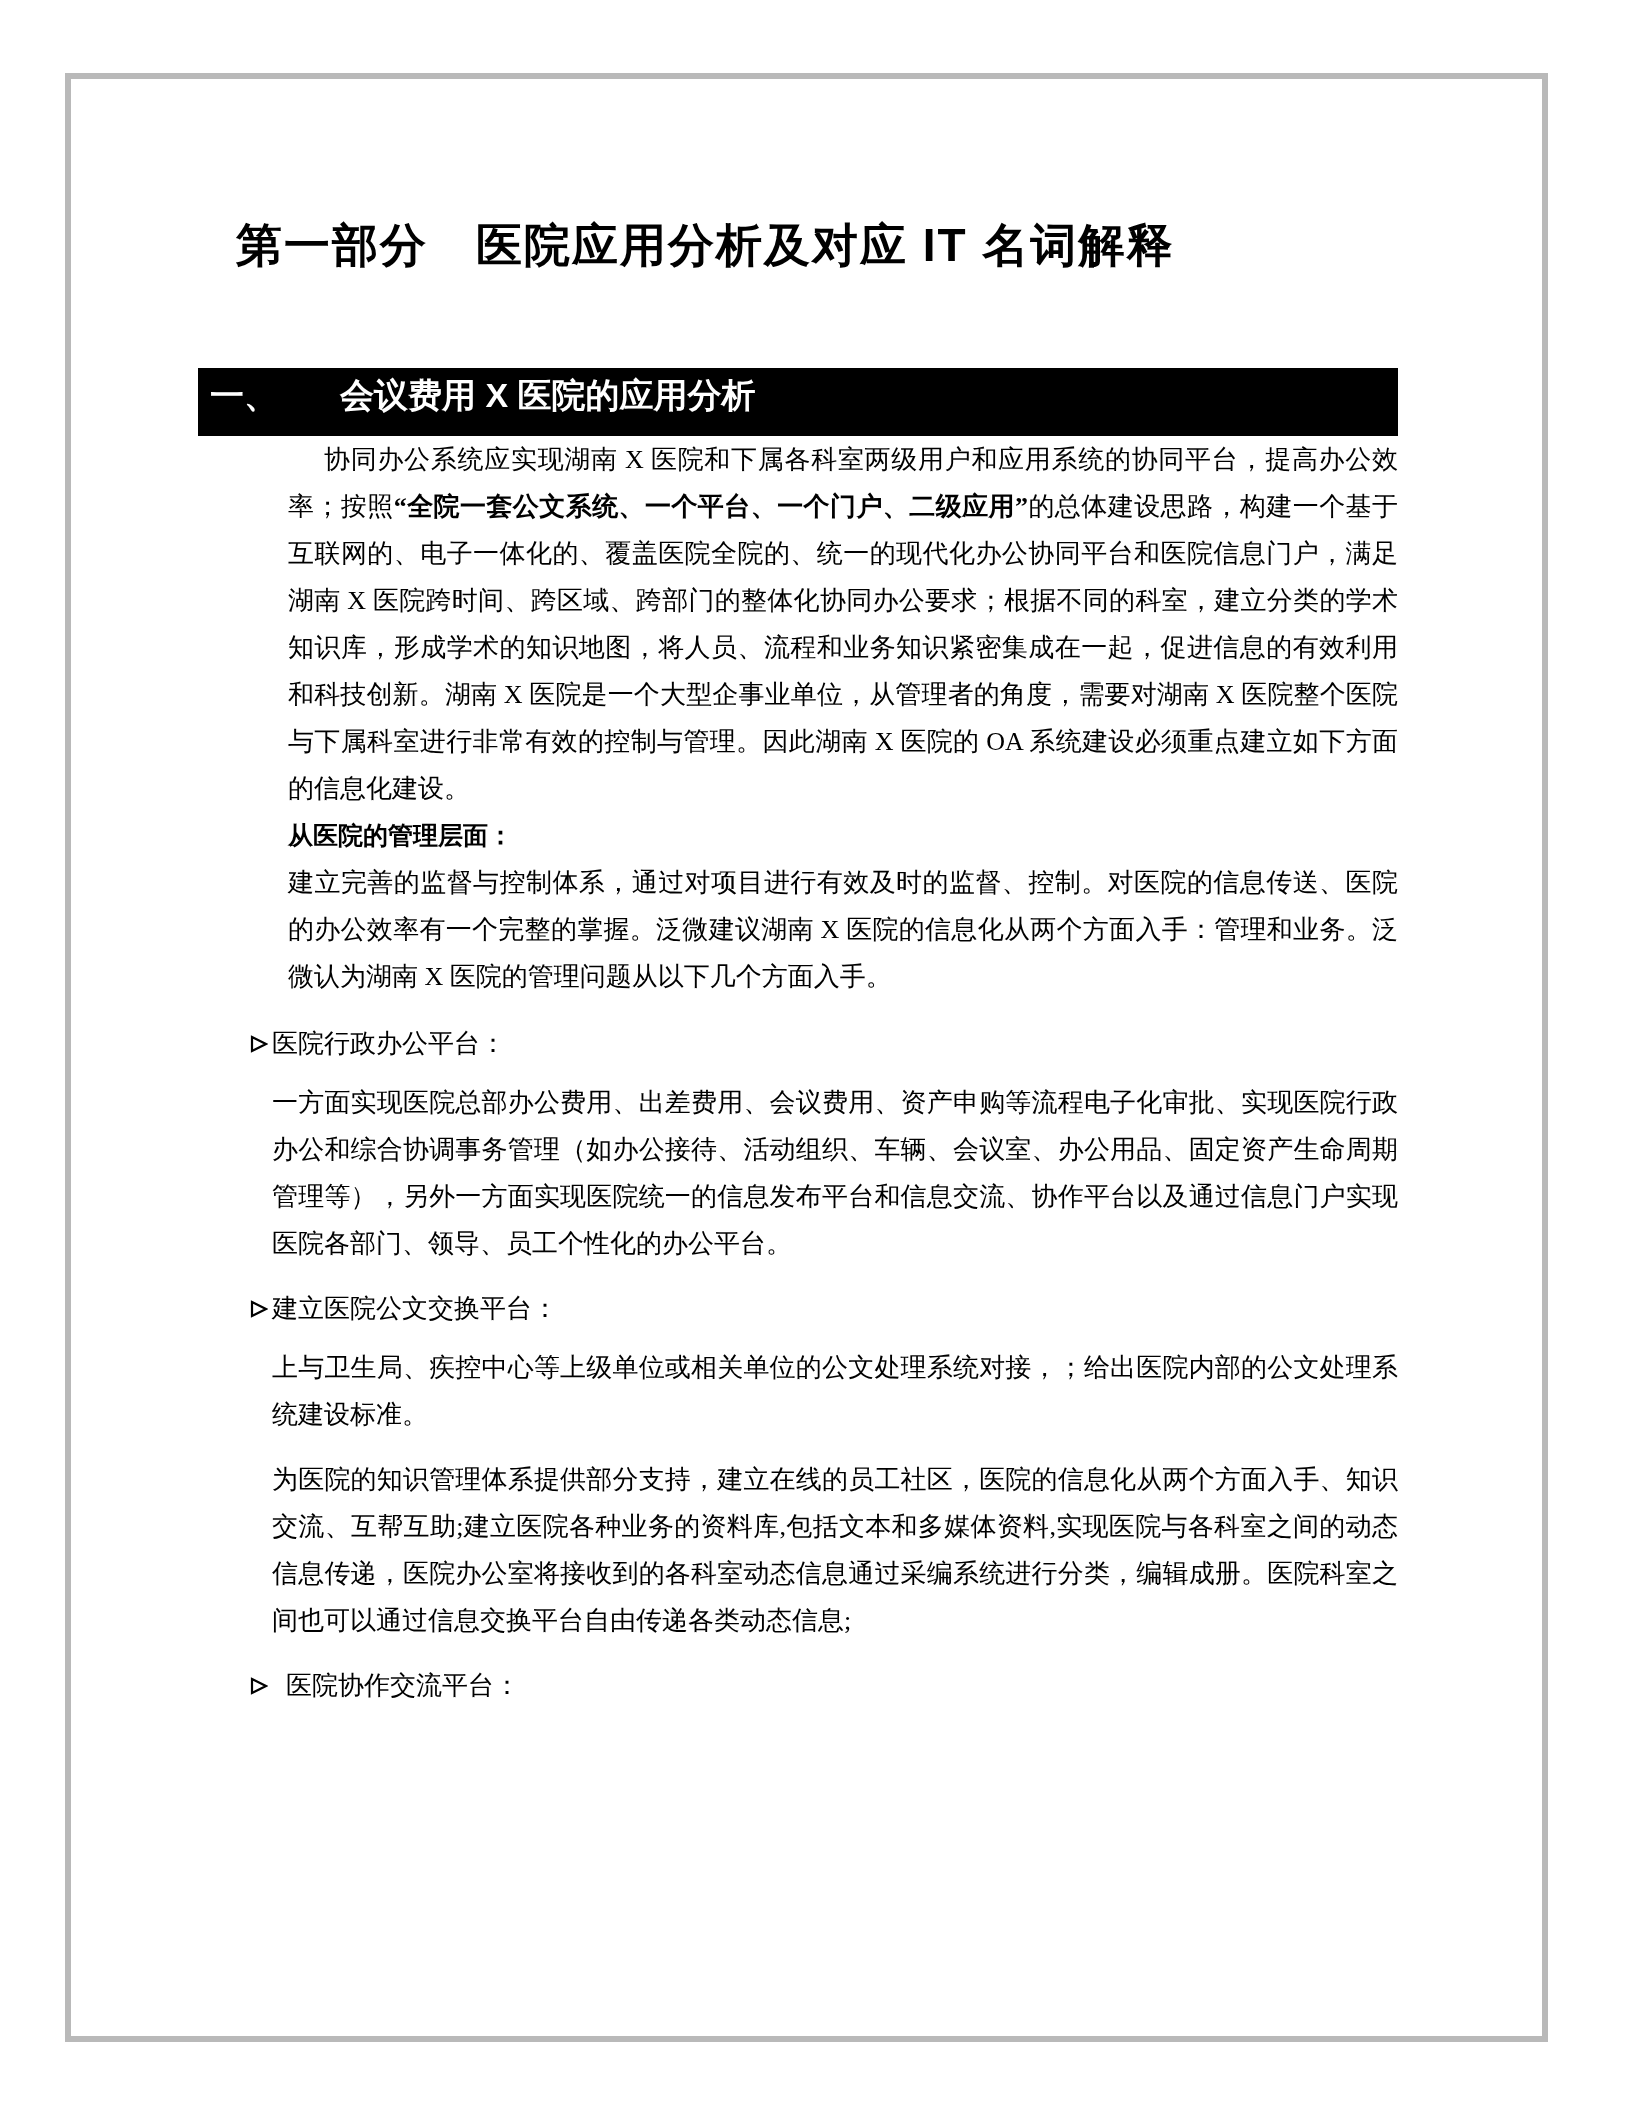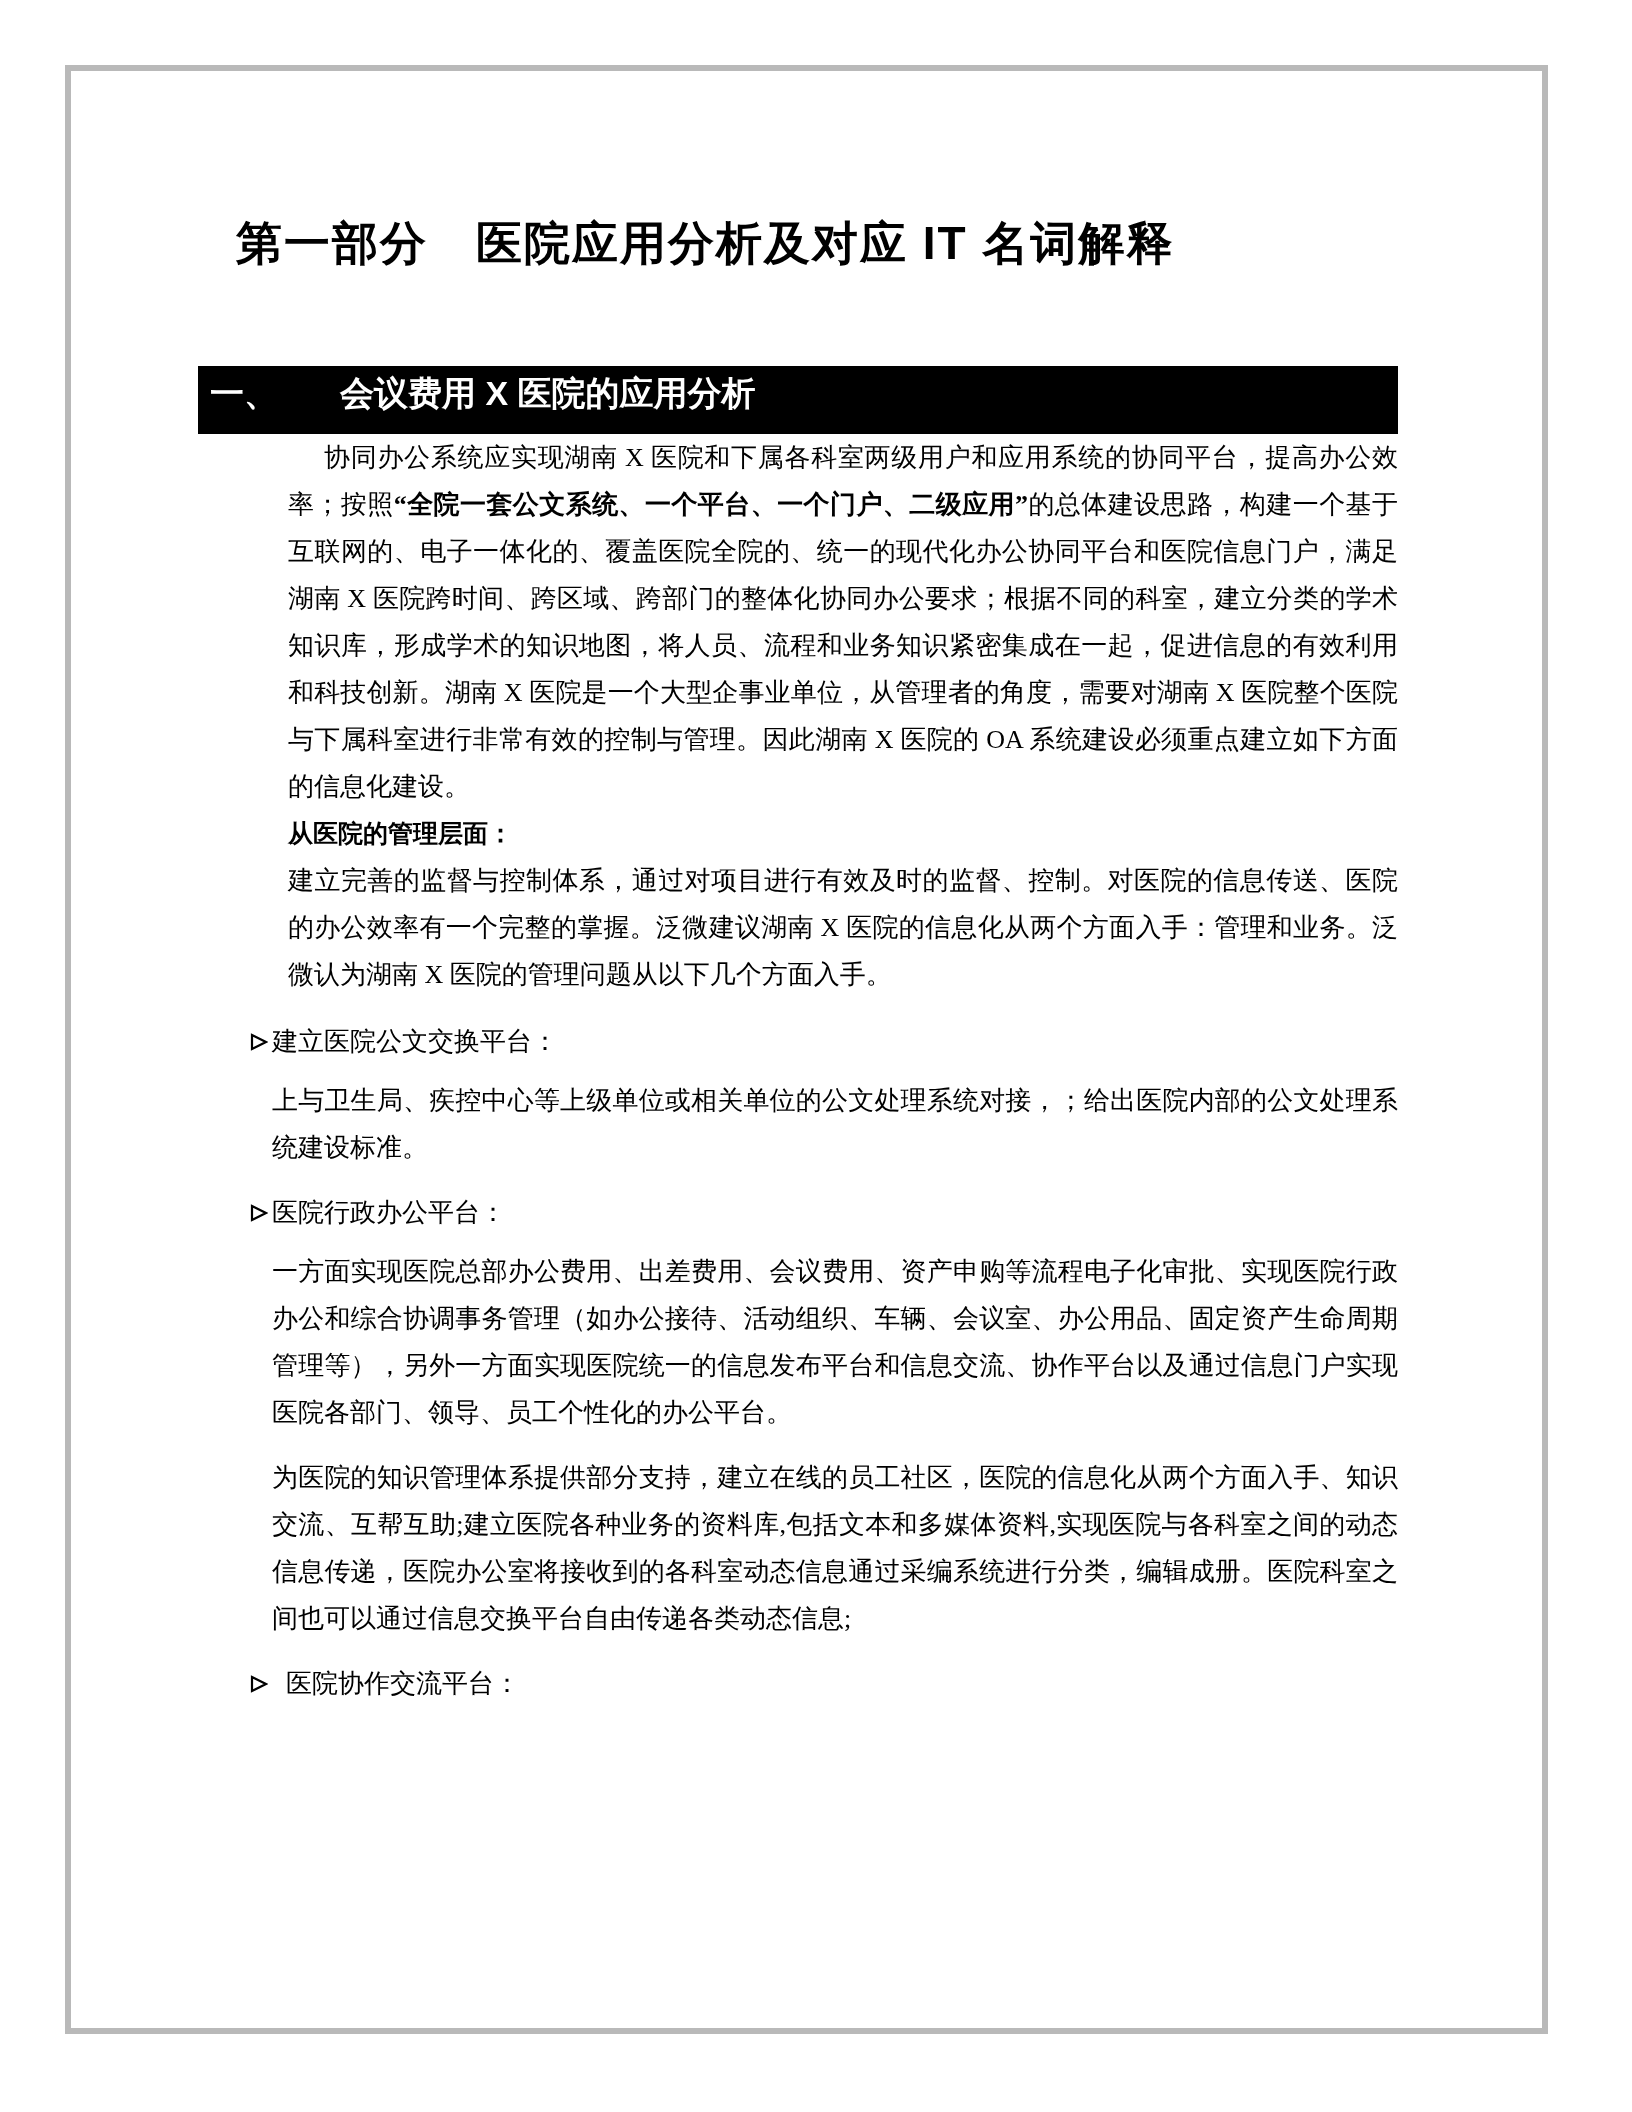--- a/index.html
+++ b/index.html
@@ -5,26 +5,26 @@
   html, body { margin: 0; padding: 0; background: #ffffff; }
   body {
     width: 1632px; height: 2112px;
     position: relative;
     overflow: hidden;
     font-family: "Liberation Serif", serif;
     color: var(--text-color, #000);
   }
   .page-frame {
     position: absolute;
-    left: 65px; top: 65px;
+    left: 65px; top: 73px;
     width: 1483px; height: 1969px;
     border: 6px solid var(--frame-color, #b9b9b9);
     box-sizing: border-box;
     background: #ffffff;
-    padding: 16px 144px 0 152px;
+    padding: 10px 144px 0 152px;
     overflow: hidden;
   }
   .doc-title {
     margin: 129px 0 0 13px;
     font-family: "Liberation Sans", sans-serif;
     font-weight: bold;
     font-size: 46px;
     line-height: 54px;
     letter-spacing: 2px;
     white-space: nowrap;
@@ -105,35 +105,35 @@
   <p class="body-text">建立完善的监督与控制体系，通过对项目进行有效及时的监督、控制。对医院的信息传送、医院的办公效率有一个完整的掌握。泛微建议湖南 X 医院的信息化从两个方面入手：管理和业务。泛微认为湖南 X 医院的管理问题从以下几个方面入手。</p>
 
   <div class="bullet-list" id="bullet-list">
   <div class="bullet-item">
     <div class="bullet-heading">
       <span class="bullet-marker">
         <svg width="18" height="20" viewBox="0 0 18 20" aria-hidden="true">
           <polygon points="2,3 16,10 2,17" fill="#ffffff" stroke="#000000" stroke-width="2.2" stroke-linejoin="miter"></polygon>
         </svg>
       </span>
-      <span class="bullet-label">建立医院公文交换平台：</span>
+      <span class="bullet-label">医院行政办公平台：</span>
     </div>
-    <p class="bullet-body">上与卫生局、疾控中心等上级单位或相关单位的公文处理系统对接，；给出医院内部的公文处理系统建设标准。</p>
+    <p class="bullet-body">一方面实现医院总部办公费用、出差费用、会议费用、资产申购等流程电子化审批、实现医院行政办公和综合协调事务管理（如办公接待、活动组织、车辆、会议室、办公用品、固定资产生命周期管理等），另外一方面实现医院统一的信息发布平台和信息交流、协作平台以及通过信息门户实现医院各部门、领导、员工个性化的办公平台。</p>
   </div>
 
   <div class="bullet-item">
     <div class="bullet-heading">
       <span class="bullet-marker">
         <svg width="18" height="20" viewBox="0 0 18 20" aria-hidden="true">
           <polygon points="2,3 16,10 2,17" fill="#ffffff" stroke="#000000" stroke-width="2.2" stroke-linejoin="miter"></polygon>
         </svg>
       </span>
-      <span class="bullet-label">医院行政办公平台：</span>
+      <span class="bullet-label">建立医院公文交换平台：</span>
     </div>
-    <p class="bullet-body">一方面实现医院总部办公费用、出差费用、会议费用、资产申购等流程电子化审批、实现医院行政办公和综合协调事务管理（如办公接待、活动组织、车辆、会议室、办公用品、固定资产生命周期管理等），另外一方面实现医院统一的信息发布平台和信息交流、协作平台以及通过信息门户实现医院各部门、领导、员工个性化的办公平台。</p>
+    <p class="bullet-body">上与卫生局、疾控中心等上级单位或相关单位的公文处理系统对接，；给出医院内部的公文处理系统建设标准。</p>
   </div>
 
 
   <div class="bullet-item">
     <p class="bullet-body">为医院的知识管理体系提供部分支持，建立在线的员工社区，医院的信息化从两个方面入手、知识交流、互帮互助;建立医院各种业务的资料库,包括文本和多媒体资料,实现医院与各科室之间的动态信息传递，医院办公室将接收到的各科室动态信息通过采编系统进行分类，编辑成册。医院科室之间也可以通过信息交换平台自由传递各类动态信息;</p>
   </div>
 
   <div class="bullet-item">
     <div class="bullet-heading">
       <span class="bullet-marker">

